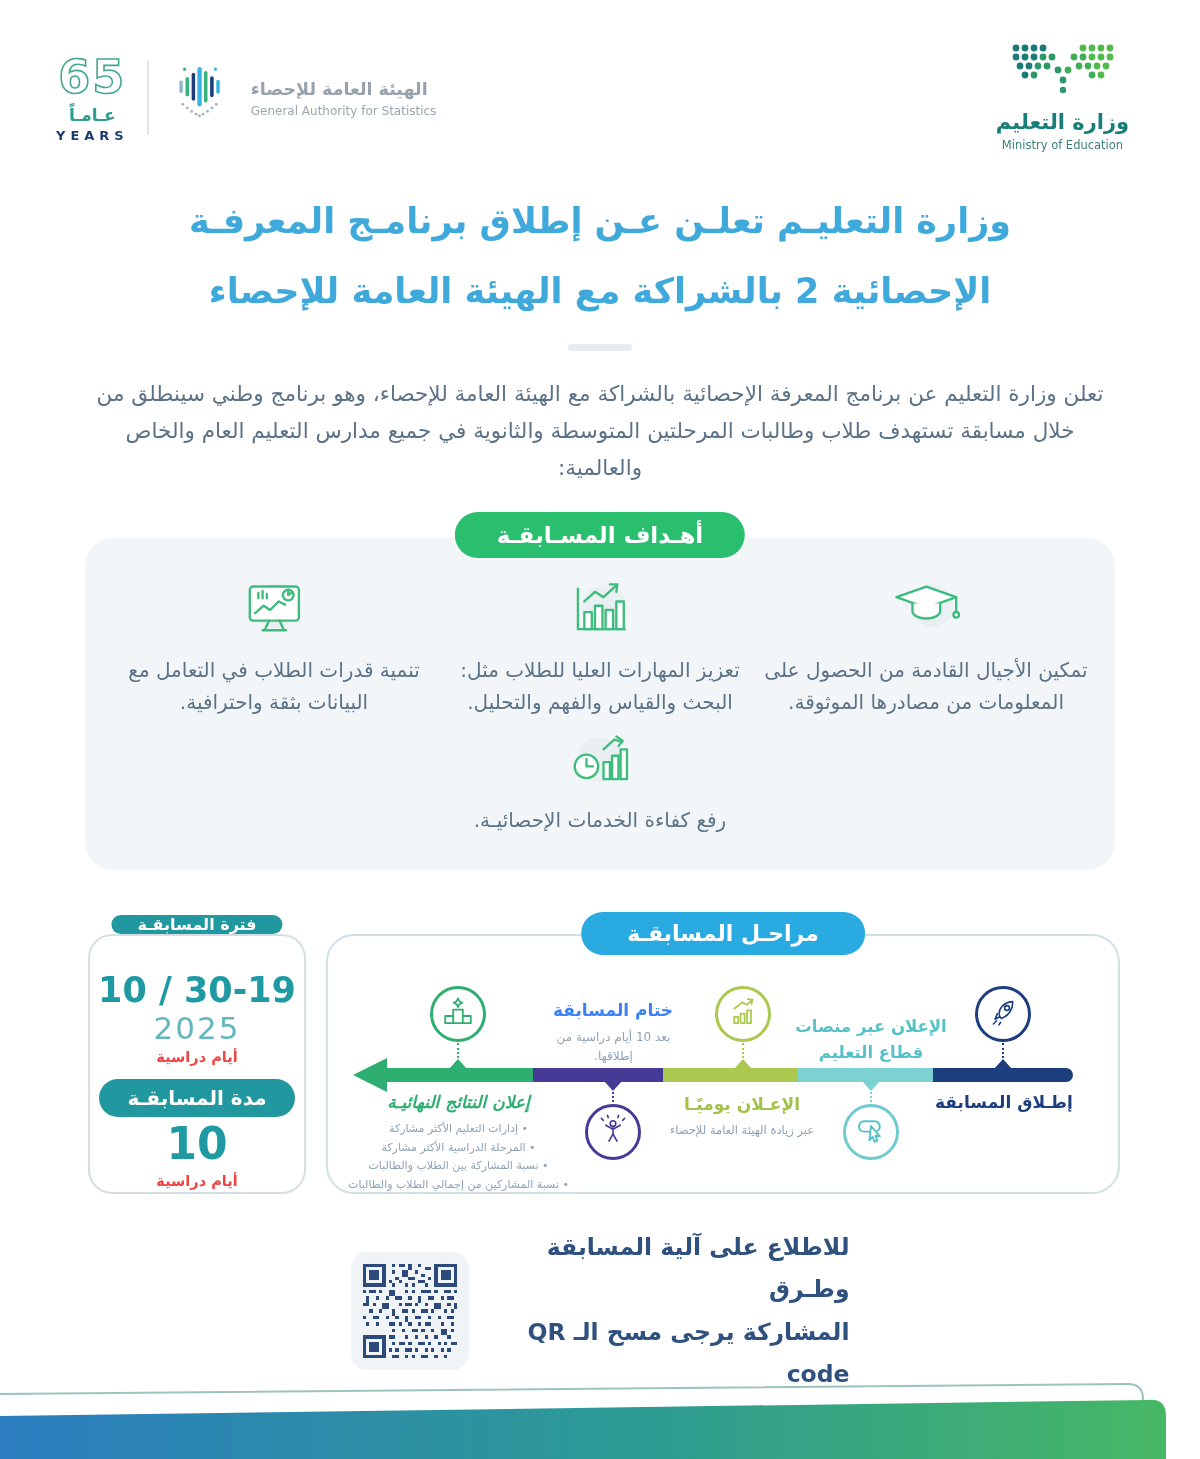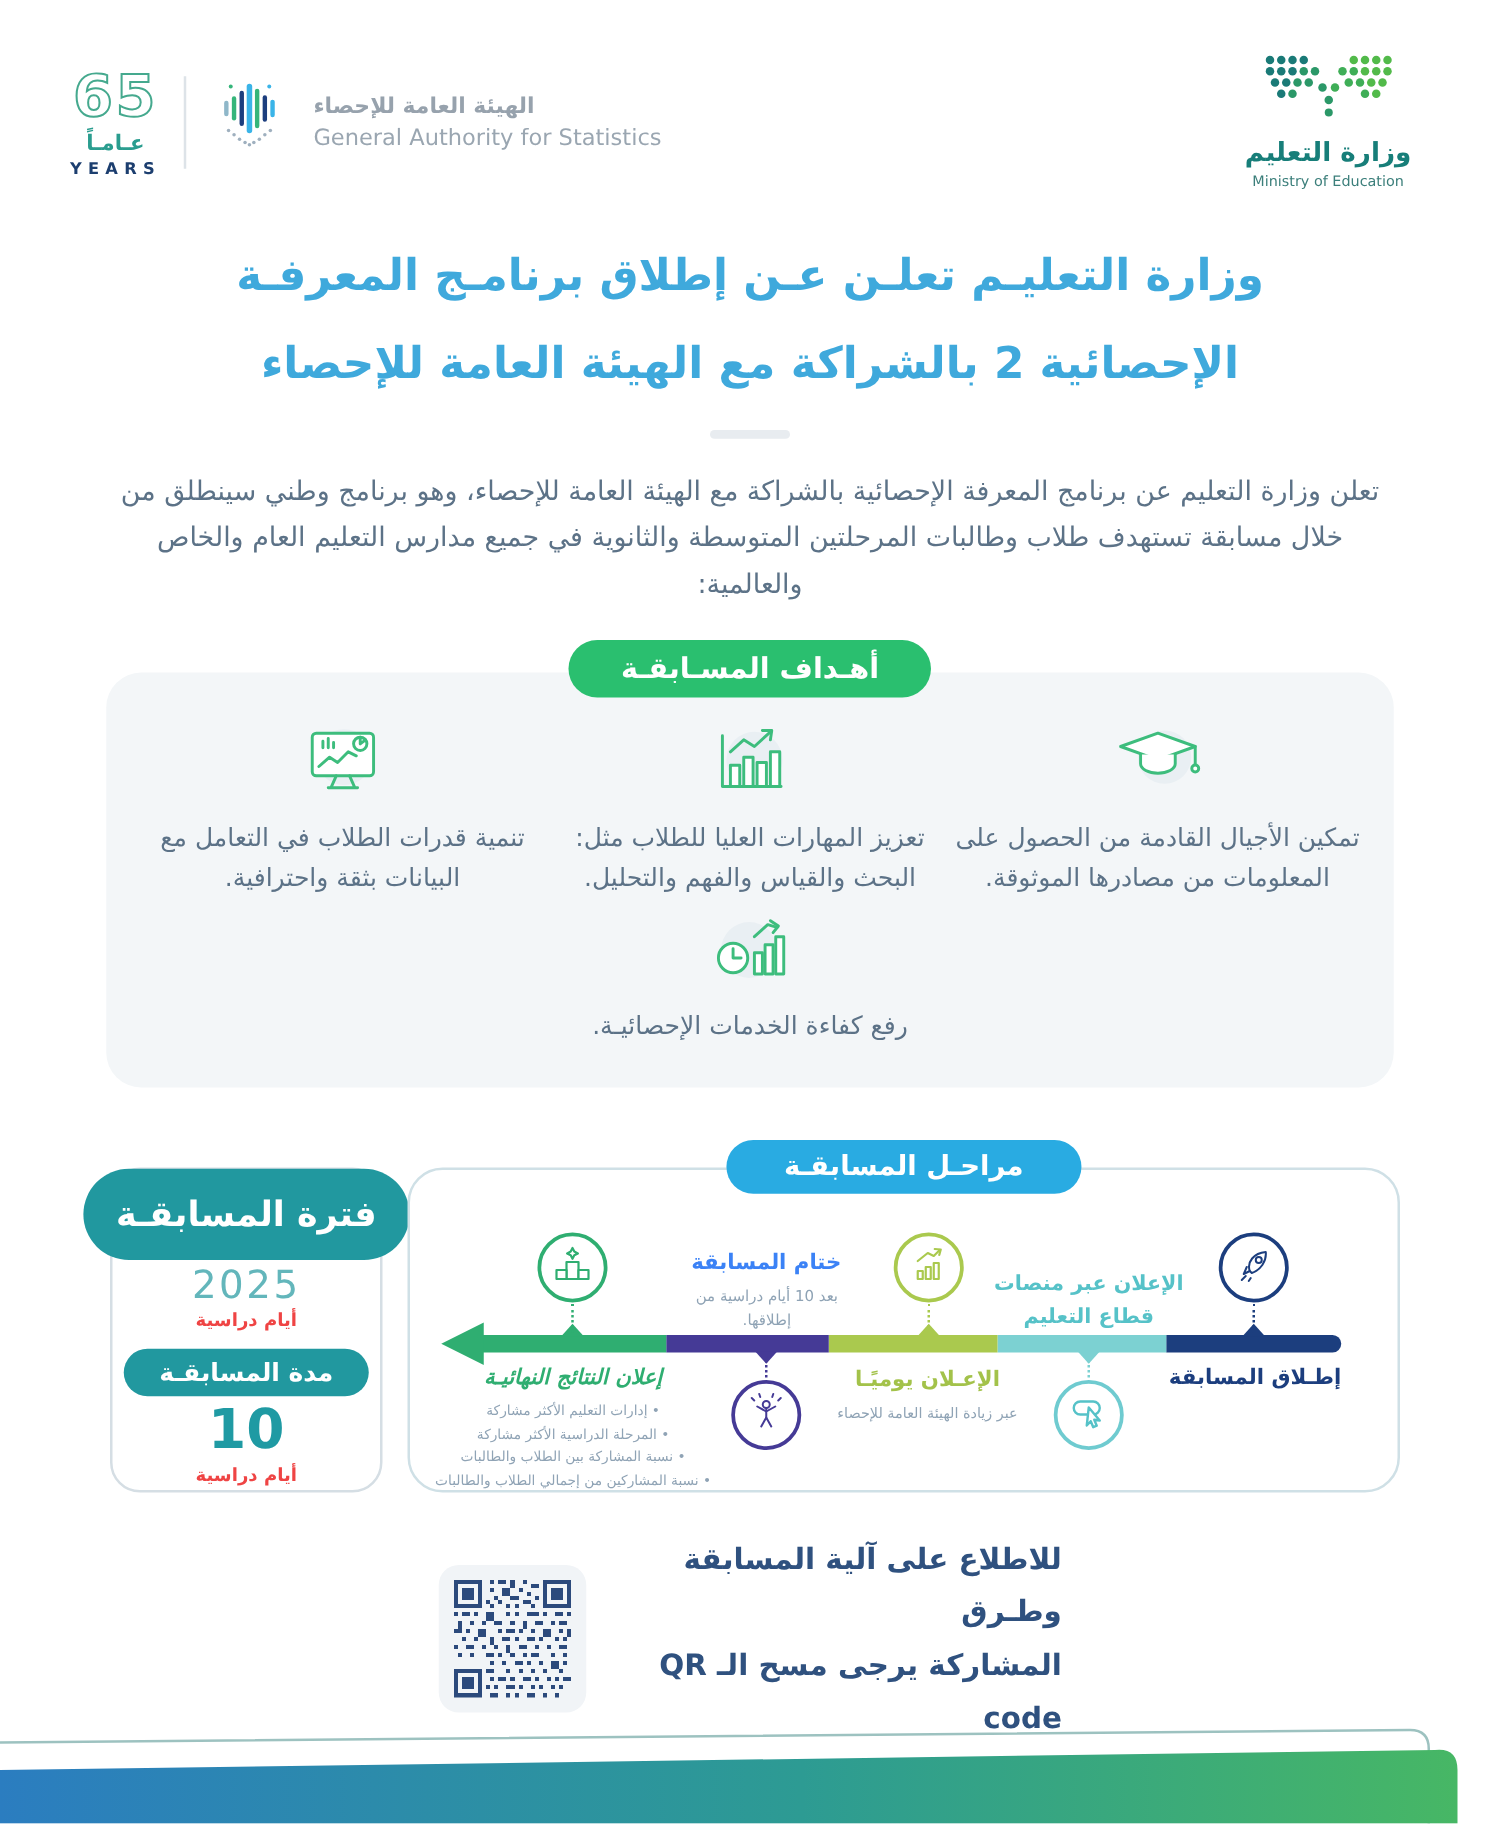--- a/index.html
+++ b/index.html
@@ -10,21 +10,21 @@
   .years-block{display:flex;flex-direction:column;align-items:center;line-height:1;}
   .years-number{font-size:46px;font-weight:bold;color:#45a98e;letter-spacing:2px;}
   @supports (-webkit-text-stroke:1px #000){
     .years-number{-webkit-text-stroke:1.6px #45a98e;-webkit-text-fill-color:#ffffff;}
   }
   .years-ar{color:#2a9d8f;font-size:17px;margin-top:7px;font-weight:bold;}
   .years-en{color:#1c3e6f;font-size:13px;letter-spacing:5px;margin-top:5px;font-weight:bold;}
   .v-divider{width:2px;height:74px;background:#dde3e8;}
   .gastat-name{display:flex;flex-direction:column;gap:5px;}
   .gastat-name-ar{color:#97a2ad;font-size:17.5px;font-weight:bold;direction:rtl;text-align:left;}
-  .gastat-name-en{color:#9aa6b1;font-size:18px;}
+  .gastat-name-en{color:#9aa6b1;font-size:12px;}
   .moe-logo{position:absolute;right:50px;top:40px;width:175px;text-align:center;}
   .moe-name-ar{color:#177e79;font-size:21px;font-weight:bold;margin-top:2px;}
   .moe-name-en{color:#3c7f7b;font-size:11.5px;margin-top:4px;}
   
   .title{position:absolute;top:186px;left:100px;right:100px;text-align:center;
          color:#3fa9dc;font-size:35px;font-weight:bold;line-height:2.0;}
   .title-divider{position:absolute;top:344px;left:568px;width:64px;height:7px;border-radius:4px;background:#e8ecf0;}
   .intro{position:absolute;top:376px;left:88px;right:88px;color:#5c7287;font-size:21.5px;line-height:1.72;text-align:center;}
   
   .objectives{position:absolute;top:538px;left:85px;width:1030px;height:332px;background:#f3f6f8;border-radius:28px;}
@@ -34,21 +34,21 @@
   .row1{top:40px;justify-content:space-between;padding:0 26px;}
   .row2{top:190px;justify-content:center;gap:140px;}
   .obj-item{width:330px;text-align:center;}
   .row2 .obj-item{width:300px;}
   .obj-item svg{height:64px;margin-bottom:8px;}
   .obj-text{color:#5c7287;font-size:20px;line-height:1.6;}
   
   .period-box{position:absolute;top:934px;left:88px;width:214px;height:256px;border:2px solid #d5dee4;
         border-radius:24px;text-align:center;background:#fff;}
   .pill-teal{display:inline-block;background:#21989f;color:#fff;font-weight:bold;border-radius:999px;}
-  .period-badge{position:absolute;top:-21px;left:50%;transform:translateX(-50%);font-size:28px;padding:20px 26px;white-space:nowrap;margin-top:20px;}
+  .period-badge{position:absolute;top:-21px;left:50%;transform:translateX(-50%);font-size:16px;padding:0 26px;white-space:nowrap;}
   .period-dates{margin-top:34px;color:#1f9aa3;font-size:35px;font-weight:bold;direction:ltr;}
   .period-year{color:#63b6bb;font-size:31px;margin-top:0px;letter-spacing:2px;}
   .period-unit{color:#ef4444;font-size:14.5px;font-weight:bold;margin-top:3px;}
   .duration-badge{margin-top:14px;font-size:20px;padding:7px 28px;}
   .duration-value{color:#1f9aa3;font-size:44px;font-weight:bold;line-height:1.15;margin-top:2px;direction:ltr;}
   
   .stages-box{position:absolute;top:934px;left:326px;width:790px;height:256px;border:2px solid #cfe0e6;border-radius:28px;background:#fff;}
   .stages-badge{position:absolute;top:-24px;left:50%;transform:translateX(-50%);background:#29abe2;color:#fff;
         font-size:22px;font-weight:bold;padding:9px 46px;border-radius:999px;white-space:nowrap;}
   .seg{position:absolute;height:14px;top:132px;}

